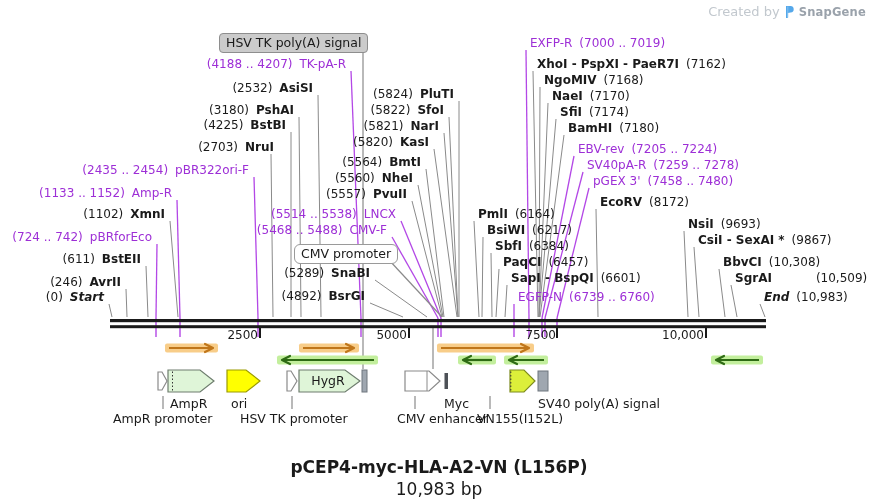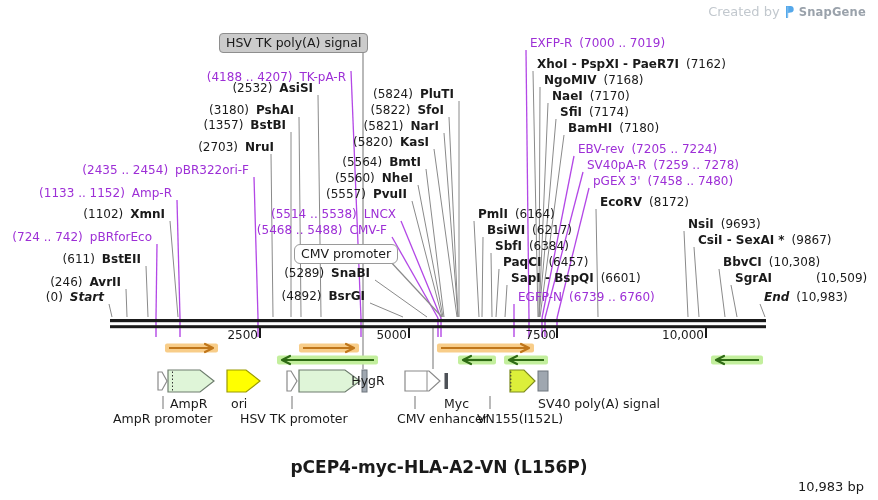--- a/index.html
+++ b/index.html
@@ -14,26 +14,26 @@
   .lbl.primer{color:#9D2FD6;}
   .lbl.primer .nm{font-weight:normal;}
   .lbl.terminus .nm{font-style:italic;}
   
   .boxlbl{position:absolute;font-size:12.5px;line-height:16px;height:16px;padding:1px 6px;
           border-radius:4px;white-space:nowrap;}
   .boxlbl.gray{background:#CBCBCB;border:1px solid #8E8E8E;}
   .boxlbl.white{background:#FFFFFF;border:1px solid #9A9A9A;border-radius:6px;}
   
   .cap{position:absolute;font-size:12.5px;line-height:13px;white-space:nowrap;}
-  .cap.inner{width:56px;text-align:center;font-size:12.5px;padding-left:40px;}
+  .cap.inner{width:56px;text-align:center;font-size:12.5px;}
   
   .rul{position:absolute;font-size:12px;line-height:13px;white-space:nowrap;}
   
   .map-title{position:absolute;left:0;right:0;top:457px;text-align:center;font-size:17px;font-weight:bold;}
-  .map-size{position:absolute;left:0;right:14px;top:479px;text-align:right;font-size:13px;}
+  .map-size{position:absolute;left:0;right:0;top:479px;text-align:center;font-size:17px;}
   
   .wm{position:absolute;top:4px;right:12px;display:flex;align-items:center;gap:4px;}
   .wm-created{font-size:13px;color:#C2C8CE;}
   .wm-brand{font-size:11.5px;color:#9AA2AB;font-weight:600;letter-spacing:.2px;}
 </style>
 </head>
 <body>
 
 <div class="canvas">
 
@@ -181,32 +181,32 @@
       </div>
       <div class="lbl L primer" style="top: 163px; right: 629px;">
         <span class="pos">(2435 .. 2454)</span>
         <span class="nm">pBR322ori-F</span>
       </div>
       <div class="lbl L enzyme" style="top: 140px; right: 604px;">
         <span class="pos">(2703)</span>
         <span class="nm">NruI</span>
       </div>
       <div class="lbl L enzyme" style="top: 118px; right: 592px;">
-        <span class="pos">(1357)</span>
+        <span class="pos">(4225)</span>
         <span class="nm">BstBI</span>
       </div>
       <div class="lbl L enzyme" style="top: 103px; right: 584px;">
         <span class="pos">(3180)</span>
         <span class="nm">PshAI</span>
       </div>
       <div class="lbl L enzyme" style="top: 81px; right: 565px;">
         <span class="pos">(2532)</span>
         <span class="nm">AsiSI</span>
       </div>
-      <div class="lbl L primer" style="top: 70px; right: 532px; margin-left: 32px;">
+      <div class="lbl L primer" style="top: 57px; right: 532px; margin-left: 32px;">
         <span class="pos">(4188 .. 4207)</span>
         <span class="nm">TK-pA-R</span>
       </div>
       <div class="lbl L enzyme" style="top: 289px; right: 513px;">
         <span class="pos">(4892)</span>
         <span class="nm">BsrGI</span>
       </div>
       <div class="lbl L enzyme" style="top: 266px; right: 508px;">
         <span class="pos">(5289)</span>
         <span class="nm">SnaBI</span>

